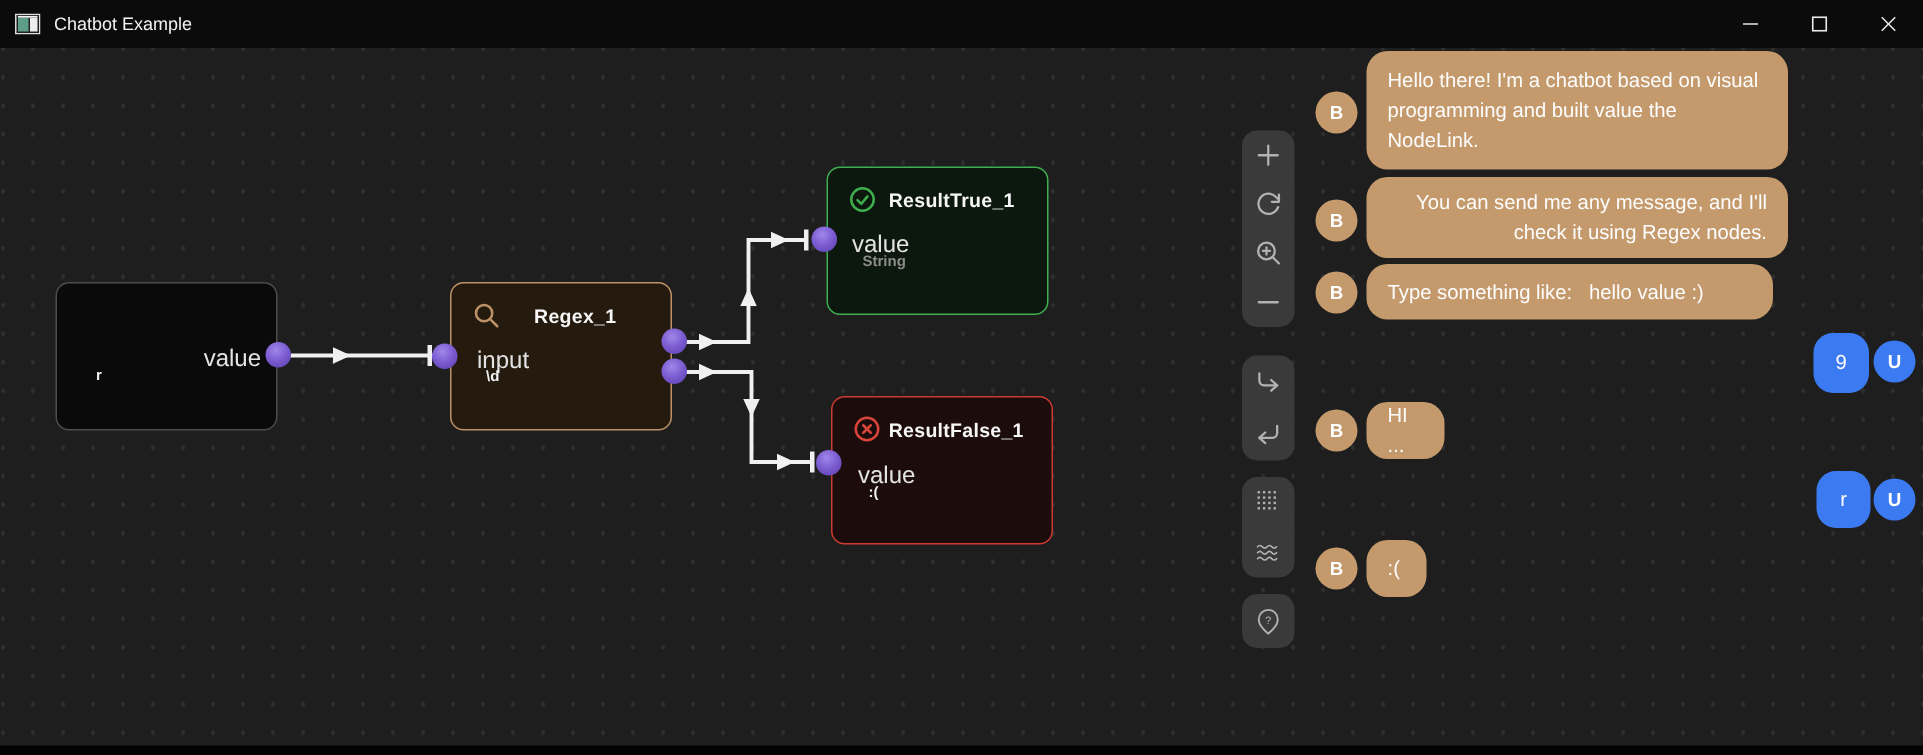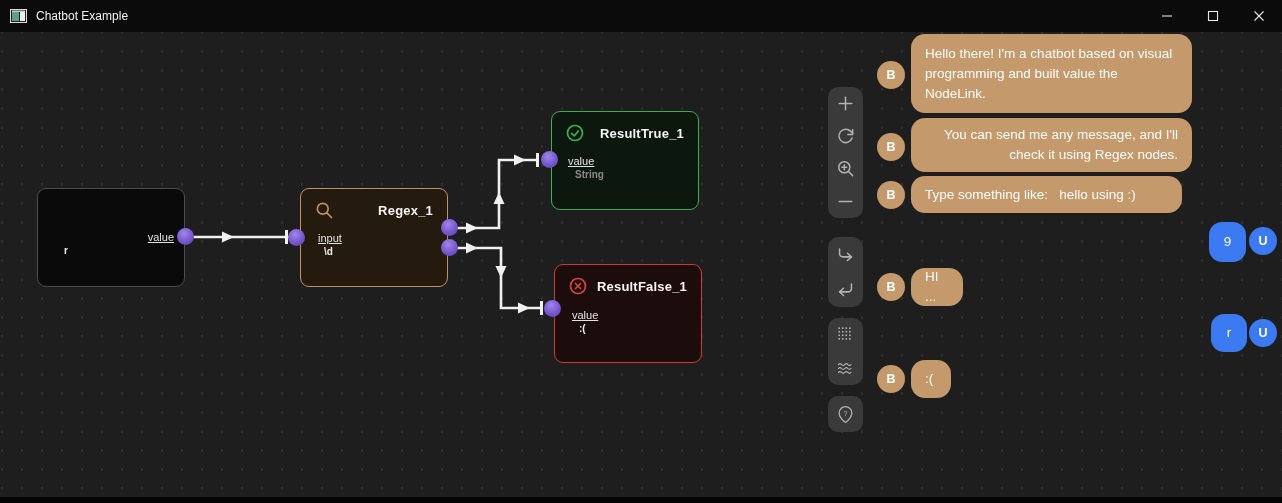--- a/index.html
+++ b/index.html
@@ -20,22 +20,22 @@
     background-image: radial-gradient(circle, #2e2e2e 1.4px, transparent 1.5px);
     background-size:20px 19px; background-position:12px 10px; overflow:hidden; }
 
   .wires { position:absolute; left:0; top:0; z-index:1; }
 
   
   .node { position:absolute; width:148px; height:99px; border-radius:9px; border:1.6px solid #555; z-index:2; }
   .node-header { display:flex; align-items:center; padding:11px 14px 0 13px; }
   .node-icon { width:20px; height:20px; flex:0 0 auto; }
   .node-icon svg { width:20px; height:20px; fill:none; stroke-width:2; stroke-linecap:round; stroke-linejoin:round; }
-  .node-title { flex:1; text-align:right; color:#f6f6f6; font-weight:bold; font-size:13px; letter-spacing:.2px; }
-  .port-label { position:absolute; font-size:11px; color:#e3e3e3;text-decoration:underline; }
+  .node-title { flex:1; text-align:center; color:#f6f6f6; font-weight:bold; font-size:13px; letter-spacing:.2px; }
+  .port-label { position:absolute; font-size:16px; color:#e3e3e3; }
   .body-val { position:absolute; font-size:10px; font-weight:bold; color:#f0f0f0; }
 
   .node.source { left:37px; top:156px; background:#0a0a0a; border-color:#4d4d4d; }
   .node.source .node-icon svg { stroke:#8a8a8a; }
   .node.regex  { left:300px; top:156px; background:#241a0e; border-color:#bd9266; }
   .node.regex  .node-icon svg { stroke:#bd9266; }
   .node.rtrue  { left:551px; top:79px;  background:#0c180d; border-color:#3fae4f; }
   .node.rtrue  .node-icon svg { stroke:#3fae4f; }
   .node.rfalse { left:554px; top:232px; background:#1c0d0c; border-color:#cd3a31; }
   .node.rfalse .node-icon svg { stroke:#d8453b; }
@@ -251,21 +251,21 @@
       </button>
     </div>
 
     <div class="avatar bot" style="left:877px; top:29px;">B</div>
     <div class="bubble bot" style="left:911px; top:2px; width:281px; height:79px;">Hello there! I'm a chatbot based on visual programming and built value the NodeLink.</div>
 
     <div class="avatar bot" style="left:877px; top:101px;">B</div>
     <div class="bubble bot" style="left:911px; top:86px; width:281px; height:54px;text-align:right;">You can send me any message, and I'll check it using Regex nodes.</div>
 
     <div class="avatar bot" style="left:877px; top:149px;">B</div>
-    <div class="bubble bot" style="left:911px; top:144px; width:271px; height:37px;">Type something like:   hello using :)</div>
+    <div class="bubble bot" style="left:911px; top:144px; width:271px; height:37px;">Type something like:   hello value :)</div>
 
     <div class="bubble user" style="left:1209px; top:190px; width:37px; height:40px;">9</div>
     <div class="avatar user" style="left:1249px; top:195px;">U</div>
 
     <div class="avatar bot" style="left:877px; top:241px;">B</div>
     <div class="bubble bot" style="left:911px; top:236px; width:52px; height:38px;">HI ...</div>
 
     <div class="bubble user" style="left:1211px; top:282px; width:36px; height:38px;">r</div>
     <div class="avatar user" style="left:1249px; top:287px;">U</div>
 

